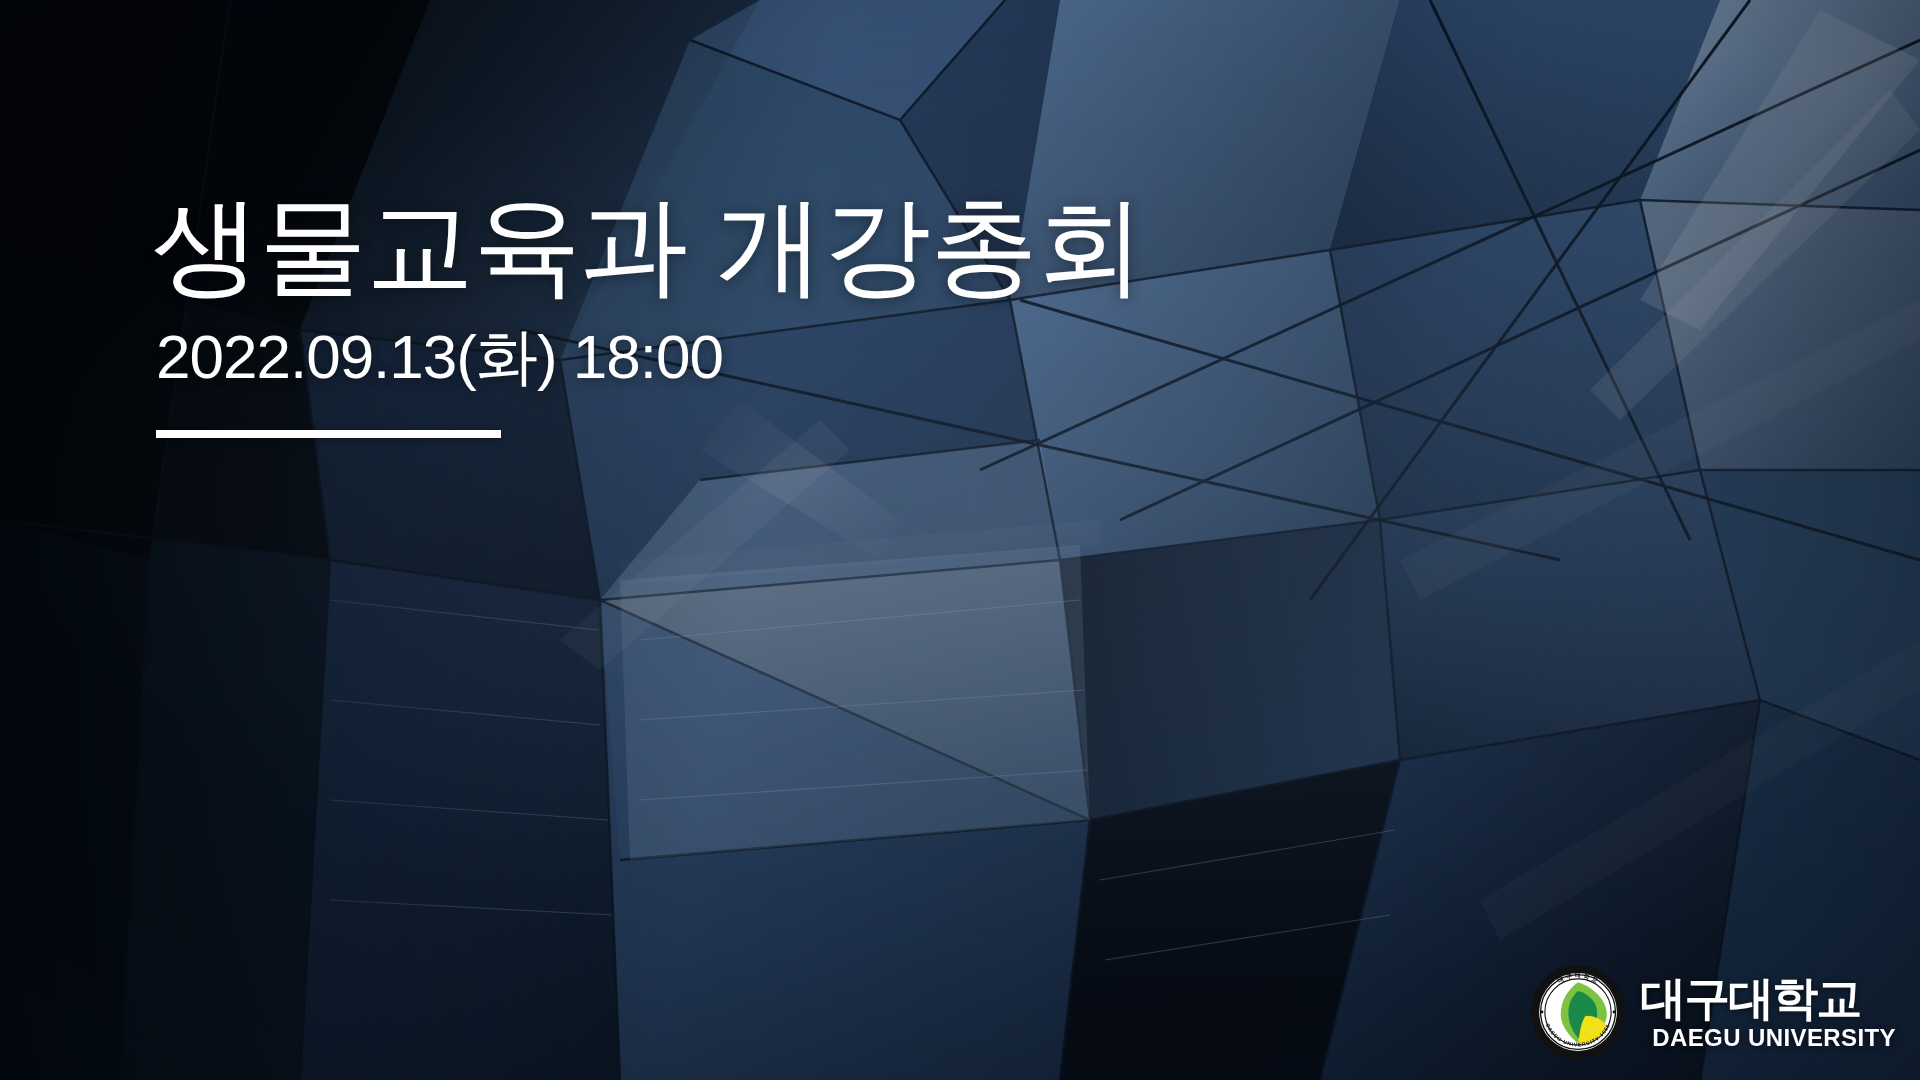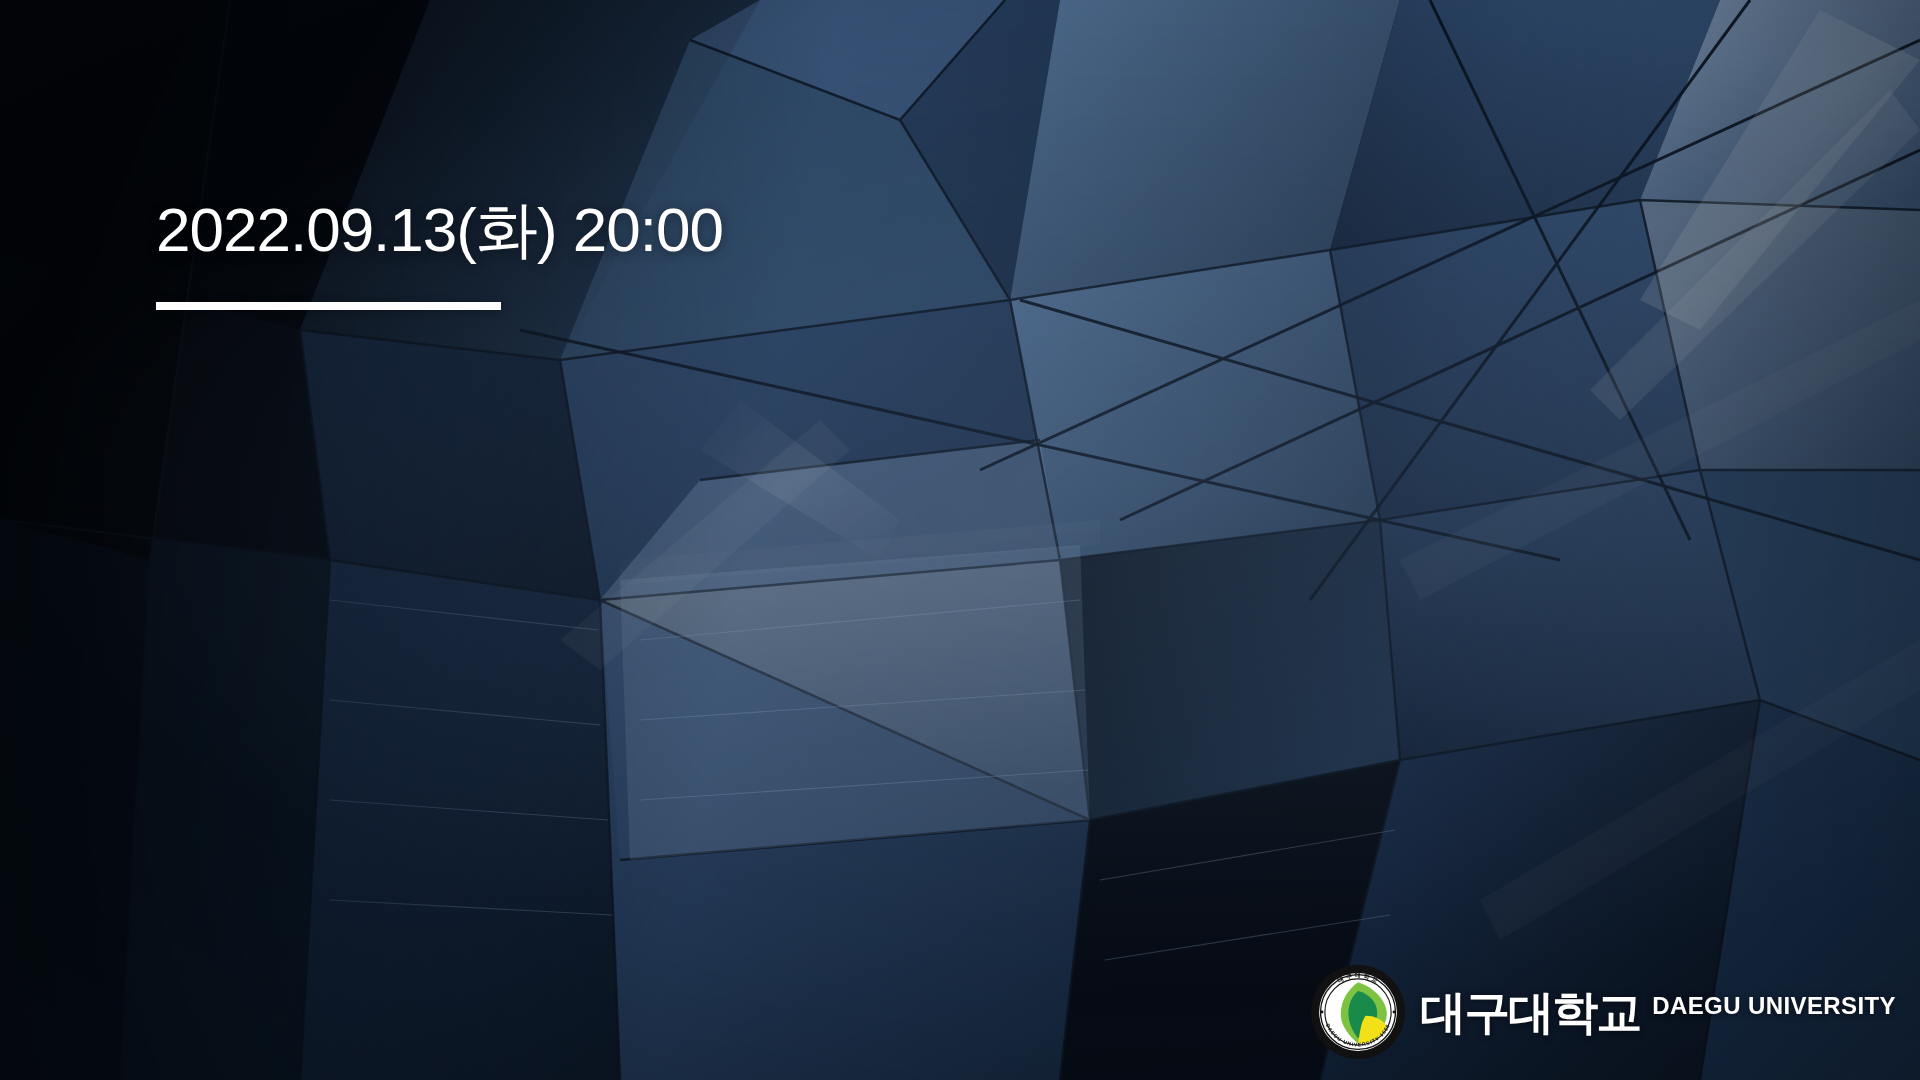--- a/index.html
+++ b/index.html
@@ -77,21 +77,21 @@
   
   .logo {
     position: absolute;
     right: 24px;
     bottom: 20px;
     display: flex;
     align-items: center;
     gap: 14px;
   }
   .logo-mark { width: 96px; height: 96px; flex: 0 0 auto; }
-  .logo-text { display: flex; flex-direction: row; align-items: flex-start; }
+  .logo-text { display: flex; flex-direction: column; align-items: flex-start; }
   .logo-ko {
     font-size: 46px;
     font-weight: 700;
     color: #ffffff;
     letter-spacing: -2px;
     line-height: 1.0;
     text-shadow: 0 1px 6px rgba(0,0,0,0.6);
   }
   .logo-en {
     margin-top: 5px;
@@ -232,21 +232,22 @@
         <polygon points="1480,900 1920,640 1920,690 1500,940" fill="url(#gStreak)" opacity="0.25"></polygon>
         <polygon points="620,560 1100,520 1100,545 620,585" fill="url(#gStreak)" opacity="0.22"></polygon>
       </g>
 
       <polygon points="620,580 1080,545 1090,820 630,860" fill="#9cb4cf" opacity="0.16"></polygon>
     </svg>
     <div class="bg-vignette"></div>
   </div>
 
   <div class="headline-block">
-    <div class="subhead">2022.09.13(화) 20:00</div>
+    <h1 class="headline">생물교육과 개강총회</h1>
+    <div class="subhead">2022.09.13(화) 18:00</div>
     <div class="rule"></div>
   </div>
 
   <div class="logo">
     <svg class="logo-mark" viewBox="0 0 100 100" aria-hidden="true">
       <circle cx="50" cy="50" r="49" fill="#111111"></circle>
       <circle cx="50" cy="50" r="40.5" fill="#ffffff"></circle>
       <circle cx="50" cy="50" r="39" fill="none" stroke="#111111" stroke-width="1.4"></circle>
       <circle cx="50" cy="50" r="34.5" fill="#ffffff" stroke="#111111" stroke-width="1.2"></circle>
 

